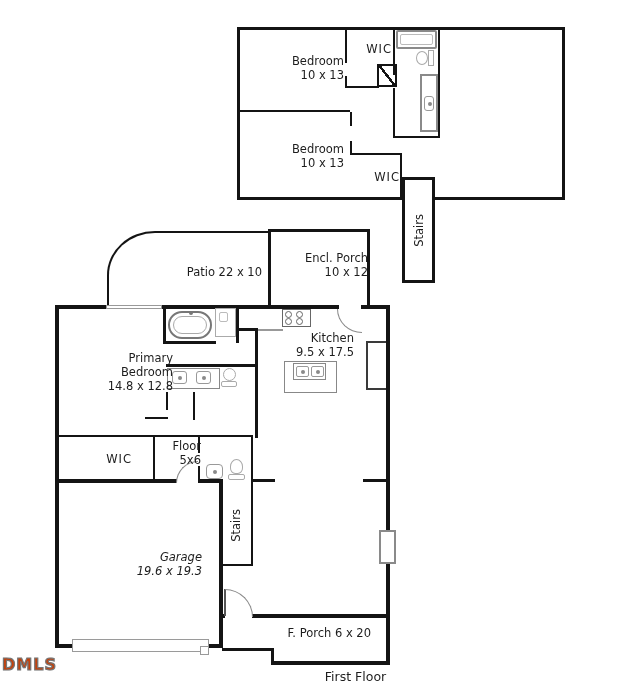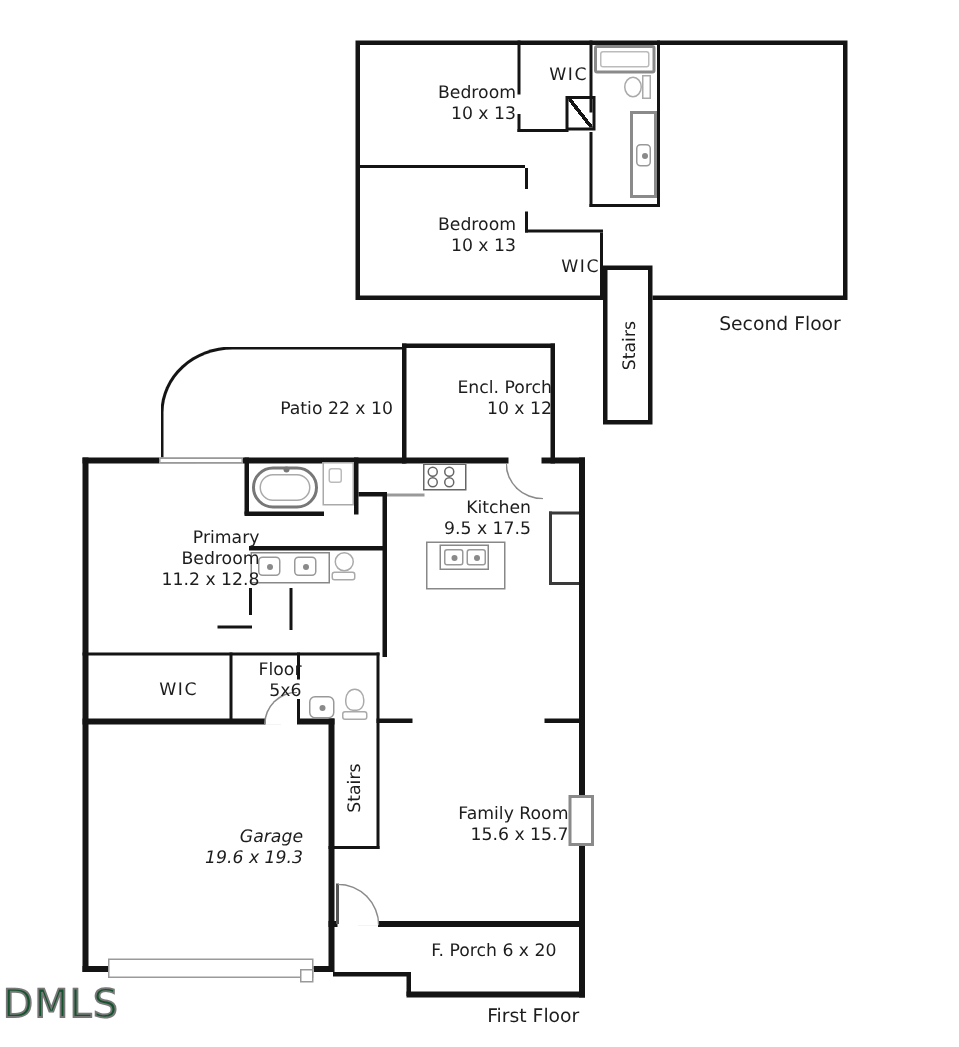--- a/index.html
+++ b/index.html
@@ -20,22 +20,22 @@
   .vlabel { position:absolute; z-index:10; display:flex; align-items:center; justify-content:center; }
   .arc { position:absolute; z-index:4; }
   .arc.bl { border-left:1.5px solid #8a8a8a; border-bottom:1.5px solid #8a8a8a; border-bottom-left-radius:100%; }
   .arc.tl { border-top:1.5px solid #8a8a8a; border-left:1.5px solid #8a8a8a; border-top-left-radius:100%; }
   .arc.tr { border-top:1.5px solid #8a8a8a; border-right:1.5px solid #8a8a8a; border-top-right-radius:100%; }
   .diag { position:absolute; border:2px solid #141414; z-index:4;
           background: linear-gradient(52deg, transparent 45%, #141414 45%, #141414 55%, transparent 55%); }
   .dot { position:absolute; width:4px; height:4px; border-radius:50%; background:#8a8a8a; }
   .burner { position:absolute; width:7px; height:7px; border:1.2px solid #666; border-radius:50%; background:#fff; }
   #watermark {
-    position:absolute; font-size:26px; font-weight:normal; letter-spacing:1px;
-    color:#14532d; -webkit-text-stroke:1.2px #777; text-shadow:0 0 1px #999; z-index:12;
+    position:absolute; font-size:16px; font-weight:bold; letter-spacing:1px;
+    color:#c2410c; -webkit-text-stroke:1.2px #777; text-shadow:0 0 1px #999; z-index:12;
   }
 </style>
 </head>
 <body>
 
 <div id="plan">
 
   <div class="box" style="left:237px;top:27px;width:328px;height:173px;"></div>
 
   <div class="w" style="left:345px;top:27px;width:2px;height:36px;"></div>
@@ -74,21 +74,20 @@
   <div class="room-label" style="left:346px;top:43px;width:46px;letter-spacing:1px;">
     <div>WIC</div>
   </div>
   <div class="room-label" style="left:240px;top:143px;width:104px;">
     <div>Bedroom</div>
     <div>10 x 13</div>
   </div>
   <div class="room-label" style="left:350px;top:171px;width:50px;letter-spacing:1px;">
     <div>WIC</div>
   </div>
-  <div class="floor-title" style="left:455px;top:208px;width:130px;">Second Floor</div>
 
   <div class="box" style="left:107px;top:231px;width:163px;height:78px;border-width:2.5px;border-bottom:none;border-top-left-radius:48px 44px;"></div>
   <div class="room-label" style="left:117px;top:266px;width:145px;">
     <div>Patio 22 x 10</div>
   </div>
 
   <div class="box" style="left:268px;top:229px;width:102px;height:80px;border-bottom:none;"></div>
   <div class="room-label" style="left:270px;top:252px;width:98px;">
     <div>Encl. Porch</div>
     <div>10 x 12</div>
@@ -186,41 +185,37 @@
   <div class="fx" style="left:200px;top:646px;width:9px;height:9px;border:1.2px solid #999;z-index:7;"></div>
 
   <div class="arc bl" style="left:337px;top:309px;width:25px;height:24px;"></div>
   <div class="arc tl" style="left:176px;top:461px;width:22px;height:22px;"></div>
   <div class="arc tr" style="left:225px;top:589px;width:28px;height:28px;"></div>
   <div class="w" style="left:224px;top:589px;width:2px;height:27px;background:#555;"></div>
 
   <div class="room-label" style="left:58px;top:352px;width:115px;">
     <div>Primary</div>
     <div>Bedroom</div>
-    <div>11.2 x 12.8</div>
+    <div>14.8 x 12.8</div>
   </div>
   <div class="room-label" style="left:252px;top:332px;width:102px;">
     <div>Kitchen</div>
     <div>9.5 x 17.5</div>
   </div>
   <div class="room-label" style="left:78px;top:453px;width:54px;letter-spacing:1px;">
     <div>WIC</div>
   </div>
   <div class="room-label" style="left:155px;top:440px;width:46px;">
     <div>Floor</div>
     <div>5x6</div>
   </div>
   <div class="room-label" style="left:80px;top:551px;width:122px;font-style:italic;">
     <div>Garage</div>
     <div>19.6 x 19.3</div>
   </div>
-  <div class="room-label" style="left:255px;top:536px;width:124px;">
-    <div>Family Room</div>
-    <div>15.6 x 15.7</div>
-  </div>
   <div class="room-label" style="left:246px;top:627px;width:125px;">
     <div>F. Porch 6 x 20</div>
   </div>
   <div class="floor-title" style="left:298px;top:669px;width:115px;">First Floor</div>
 
   <div id="watermark" style="left:2px;top:655px;">DMLS</div>
 
 </div>
 
 </body></html>

